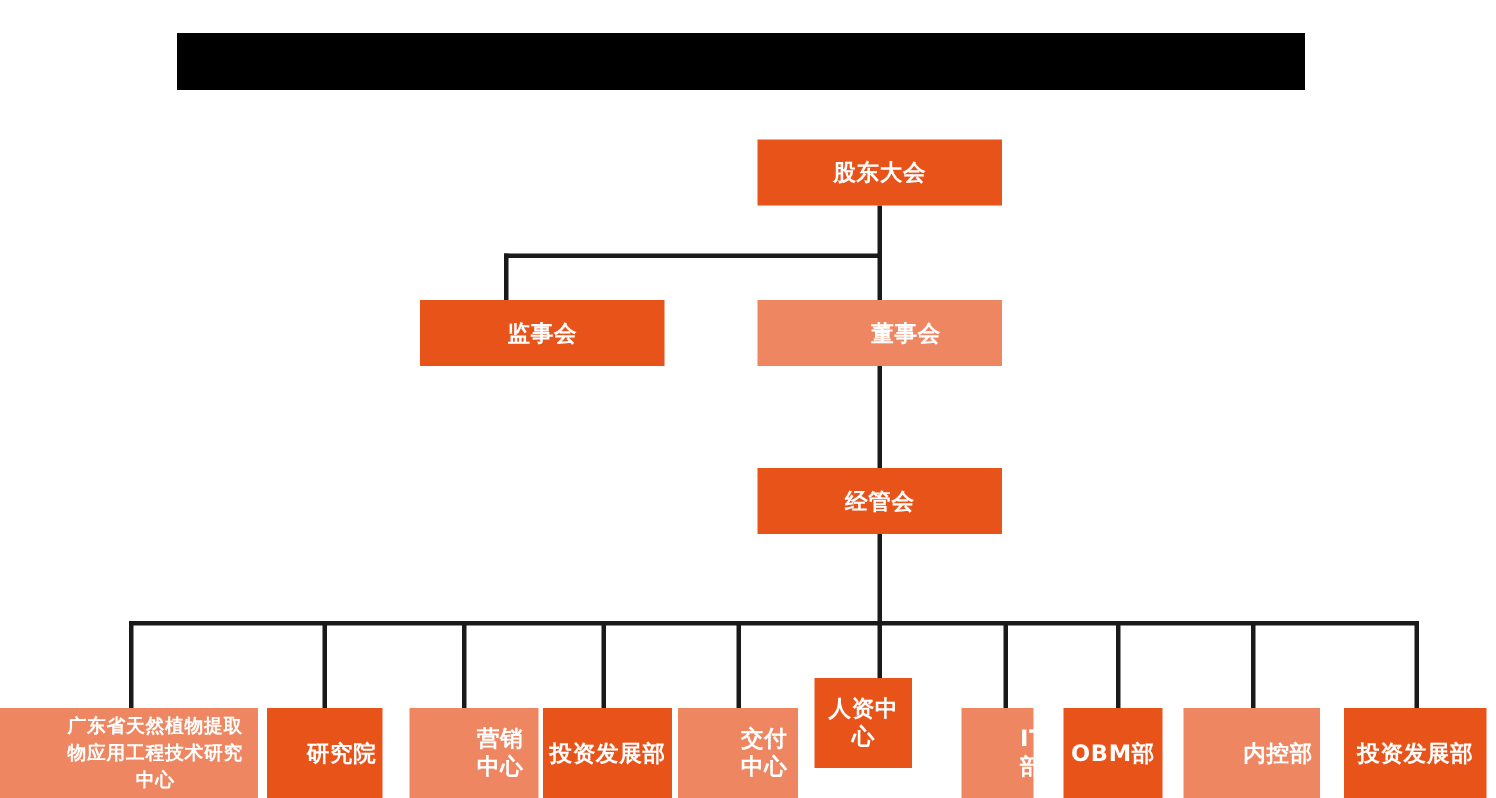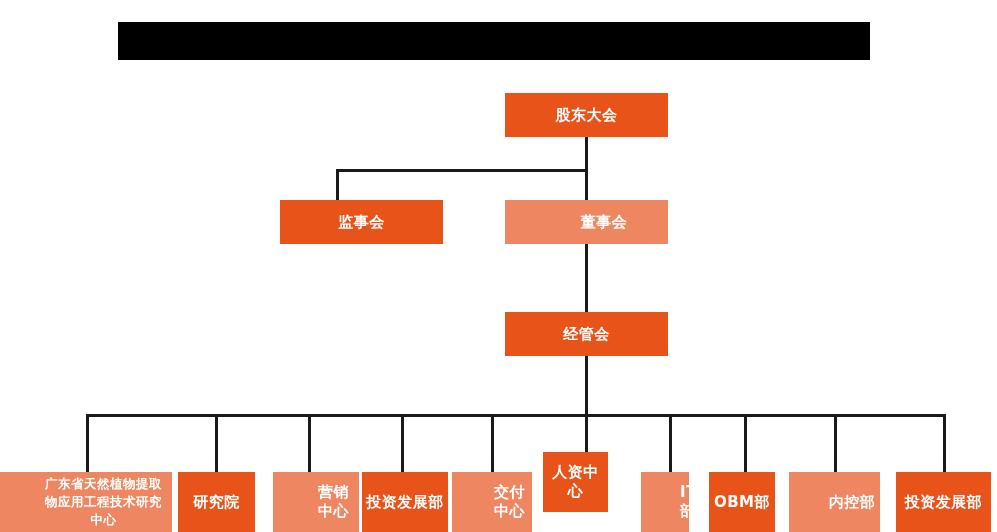--- a/index.html
+++ b/index.html
@@ -102,21 +102,21 @@
   <div class="conn v" style="left:491px; top:414px; height:58px;"></div>
   <div class="conn v" style="left:669px; top:414px; height:58px;"></div>
   <div class="conn v" style="left:744px; top:414px; height:58px;"></div>
   <div class="conn v" style="left:834px; top:414px; height:58px;"></div>
   <div class="conn v" style="left:943px; top:414px; height:58px;"></div>
 
   <div class="node lvl-light size-dept size-center-long" style="left:0px; top:472px; width:172px;">
     <span class="node-label">广东省天然植物提取物应用工程技术研究中心</span>
   </div>
 
-  <div class="node lvl-dark size-dept" style="left:178px; top:472px; width:77px;">
+  <div class="node lvl-dark size-dept" style="left:178px; top:472px; width:77px;text-align:right;">
     <span class="node-label">研究院</span>
   </div>
 
   <div class="node lvl-light size-dept" style="left:273px; top:472px; width:86px;">
     <span class="node-label">营销中心</span>
   </div>
 
   <div class="node lvl-dark size-dept" style="left:362px; top:472px; width:86px;">
     <span class="node-label">投资发展部</span>
   </div>

